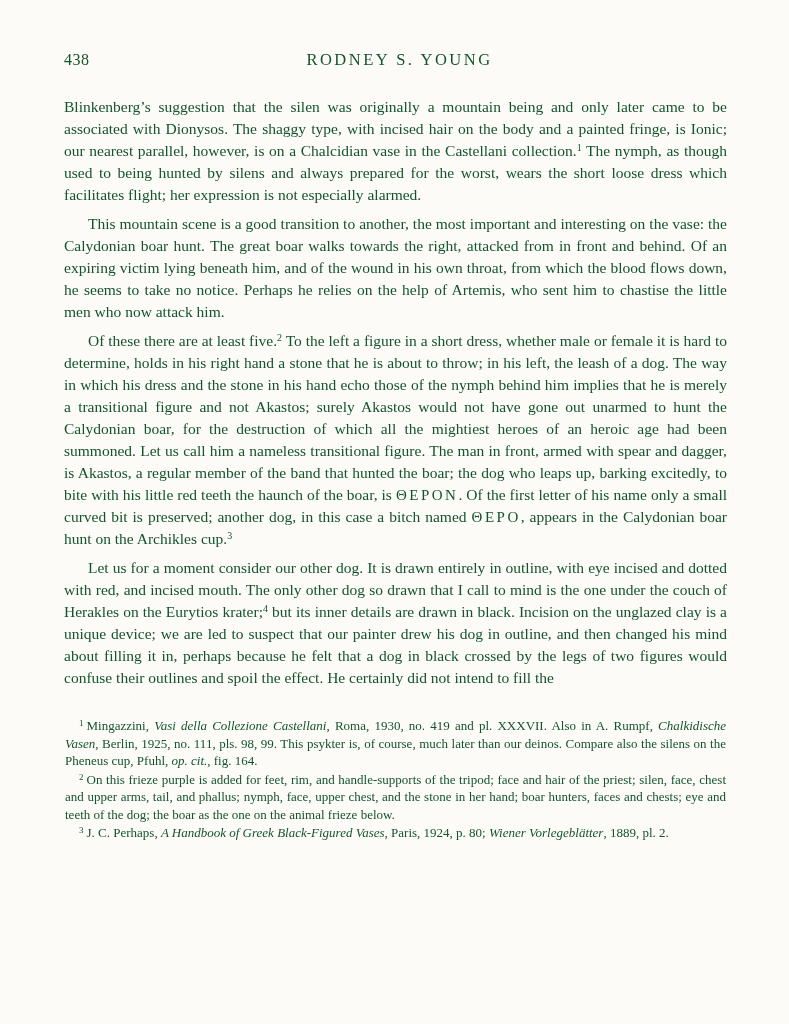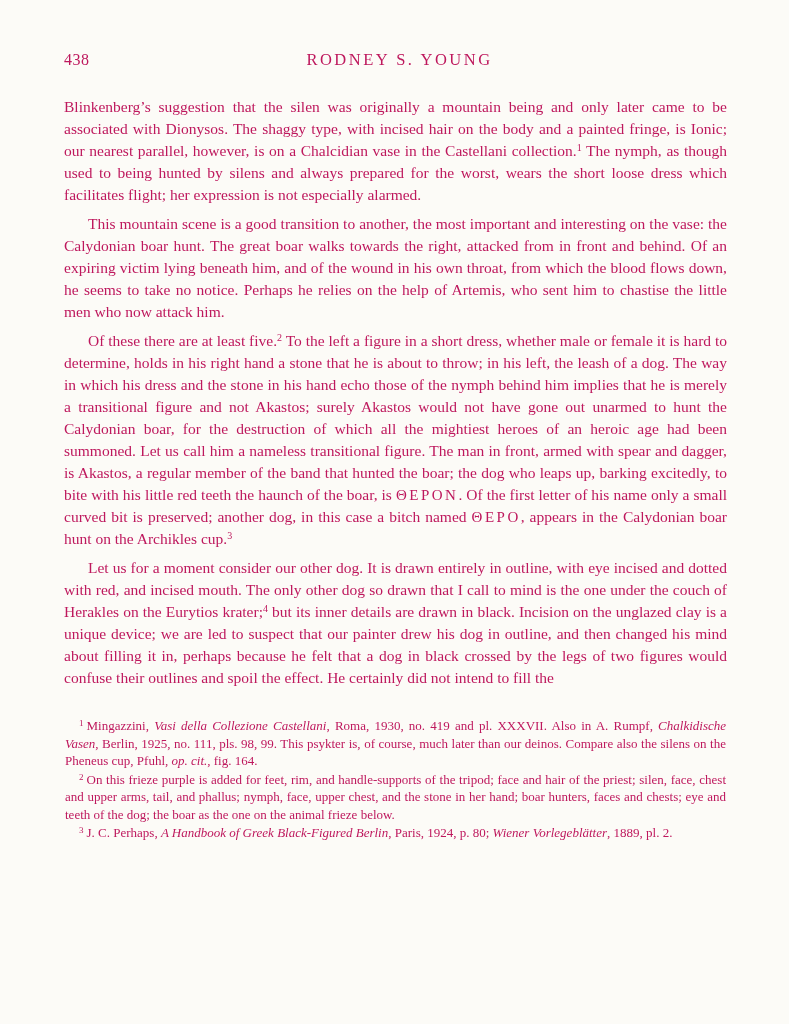--- a/index.html
+++ b/index.html
@@ -9,21 +9,21 @@
   }
   .page {
     position: relative;
     width: 789px;
     height: 1024px;
     box-sizing: border-box;
     padding: 50px 62px 36px 64px;
     background: #fcfbf7;
     overflow: hidden;
     font-family: "Liberation Serif", "DejaVu Serif", serif;
-    color: #be185d;
+    color: #14532d;
   }
   .header {
     position: relative;
     height: 22px;
     margin-bottom: 24px;
   }
   .page-number {
     position: absolute;
     left: 0;
     top: 1px;
@@ -91,15 +91,15 @@
   </div>
   <div class="body-text">
       <p class="para"><span>Blinkenberg’s suggestion that the silen was originally a mountain being and only later came to be associated with Dionysos.  The shaggy type, with incised hair on the body and a painted fringe, is Ionic;  our nearest parallel, however, is on a Chalcidian vase in the Castellani collection.</span><sup>1</sup><span>  The nymph, as though used to being hunted by silens and always prepared for the worst, wears the short loose dress which facilitates flight;  her expression is not especially alarmed.</span></p>
       <p class="para indent"><span>This mountain scene is a good transition to another, the most important and interesting on the vase:  the Calydonian boar hunt.  The great boar walks towards the right, attacked from in front and behind.  Of an expiring victim lying beneath him, and of the wound in his own throat, from which the blood flows down, he seems to take no notice.  Perhaps he relies on the help of Artemis, who sent him to chastise the little men who now attack him.</span></p>
       <p class="para indent"><span>Of these there are at least five.</span><sup>2</sup><span>  To the left a figure in a short dress, whether male or female it is hard to determine, holds in his right hand a stone that he is about to throw;  in his left, the leash of a dog.  The way in which his dress and the stone in his hand echo those of the nymph behind him implies that he is merely a transitional figure and not Akastos;  surely Akastos would not have gone out unarmed to hunt the Calydonian boar, for the destruction of which all the mightiest heroes of an heroic age had been summoned.  Let us call him a nameless transitional figure.  The man in front, armed with spear and dagger, is Akastos, a regular member of the band that hunted the boar;  the dog who leaps up, barking excitedly, to bite with his little red teeth the haunch of the boar, is </span><span class="greek">ΘΕΡΟΝ</span><span>.  Of the first letter of his name only a small curved bit is preserved;  another dog, in this case a bitch named </span><span class="greek">ΘΕΡΟ</span><span>, appears in the Calydonian boar hunt on the Archikles cup.</span><sup>3</sup></p>
       <p class="para indent"><span>Let us for a moment consider our other dog.  It is drawn entirely in outline, with eye incised and dotted with red, and incised mouth.  The only other dog so drawn that I call to mind is the one under the couch of Herakles on the Eurytios krater;</span><sup>4</sup><span> but its inner details are drawn in black.  Incision on the unglazed clay is a unique device;  we are led to suspect that our painter drew his dog in outline, and then changed his mind about filling it in, perhaps because he felt that a dog in black crossed by the legs of two figures would confuse their outlines and spoil the effect.  He certainly did not intend to fill the</span></p>
     </div>
   <div class="footnotes">
       <p class="footnote"><sup>1</sup><span>Mingazzini, </span><span class="it">Vasi della Collezione Castellani</span><span>, Roma, 1930, no. 419 and pl. XXXVII.  Also in A. Rumpf, </span><span class="it">Chalkidische Vasen</span><span>, Berlin, 1925, no. 111, pls. 98, 99.  This psykter is, of course, much later than our deinos. Compare also the silens on the Pheneus cup, Pfuhl, </span><span class="it">op. cit.</span><span>, fig. 164.</span></p>
       <p class="footnote"><sup>2</sup><span>On this frieze purple is added for feet, rim, and handle-supports of the tripod;  face and hair of the priest;  silen, face, chest and upper arms, tail, and phallus;  nymph, face, upper chest, and the stone in her hand;  boar hunters, faces and chests;  eye and teeth of the dog;  the boar as the one on the animal frieze below.</span></p>
-      <p class="footnote"><sup>3</sup><span>J. C. Perhaps, </span><span class="it">A Handbook of Greek Black-Figured Berlin</span><span>, Paris, 1924, p. 80; </span><span class="it">Wiener Vorlegeblätter</span><span>, 1889, pl. 2.</span></p>
+      <p class="footnote"><sup>3</sup><span>J. C. Perhaps, </span><span class="it">A Handbook of Greek Black-Figured Vases</span><span>, Paris, 1924, p. 80; </span><span class="it">Wiener Vorlegeblätter</span><span>, 1889, pl. 2.</span></p>
     </div>
 </div>
 
 </body></html>

